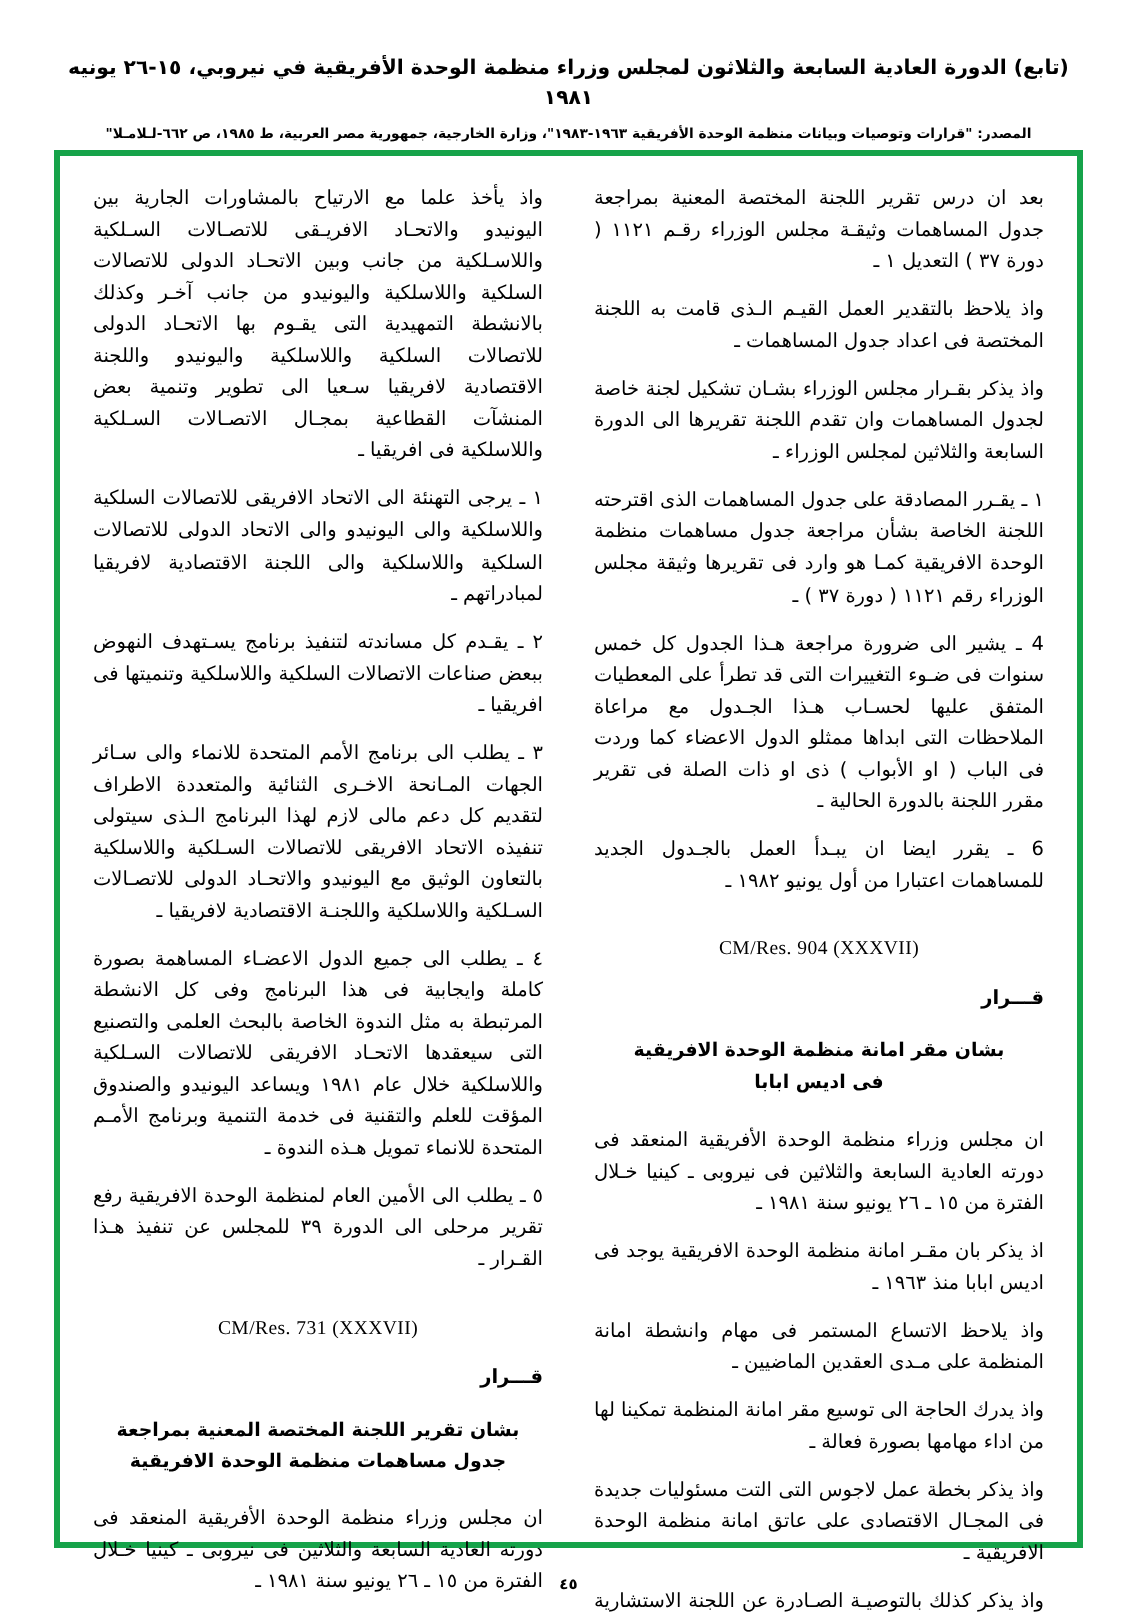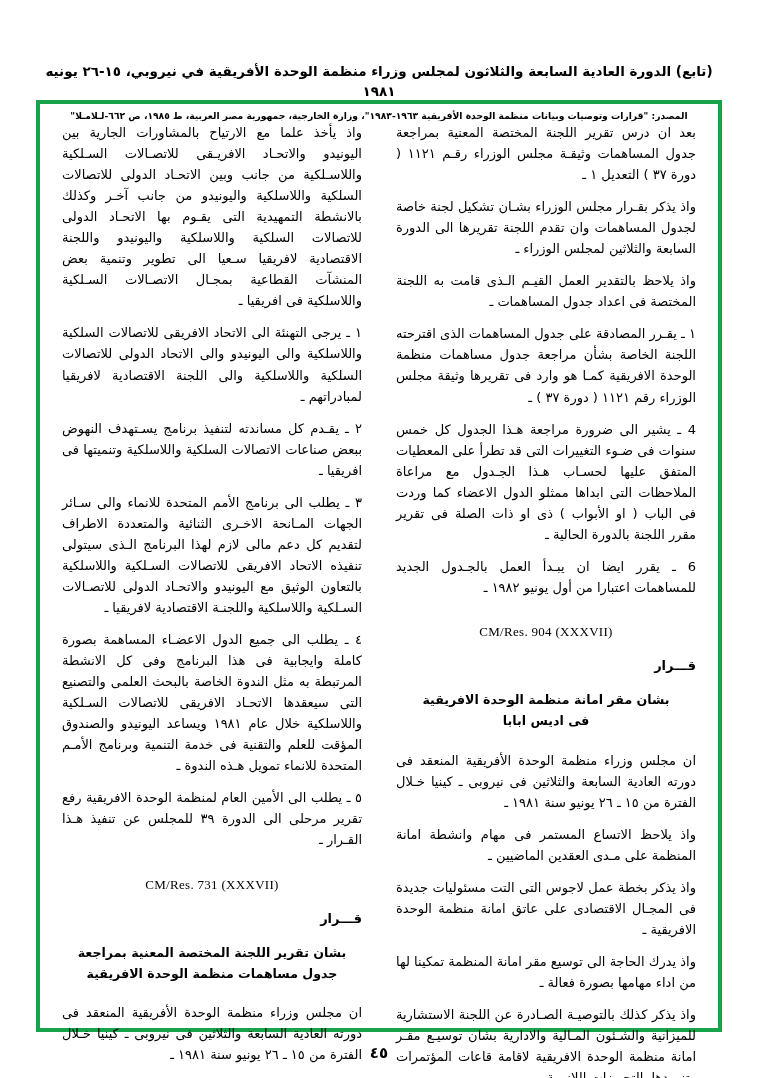--- a/index.html
+++ b/index.html
@@ -18,21 +18,20 @@
   .page {
     position: absolute;
     inset: 0;
   }
   .header {
     position: absolute;
     top: 36px;
     left: 42px;
     right: 42px;
     text-align: center;
-    margin-top: 26px;
   }
   .header-title {
     font-size: 13.5px;
     font-weight: bold;
     letter-spacing: 0px;
     line-height: 1.45;
     direction: rtl;
   }
   .header-source {
     margin-top: 9px;
@@ -98,56 +97,57 @@
     line-height: 1.7;
     margin: 0 0 18px 0;
     direction: rtl;
   }
   .page-number {
     position: absolute;
     bottom: 16px;
     left: 0;
     right: 0;
     text-align: center;
-    font-size: 15px;
+    font-size: 10px;
     font-weight: bold;
     direction: rtl;
   }
 </style>
 </head>
 <body>
 
 <div class="page">
 
   <div class="header">
     <div class="header-title">(تابع) الدورة العادية السابعة والثلاثون لمجلس وزراء منظمة الوحدة الأفريقية في نيروبي، ١٥-٢٦ يونيه ١٩٨١</div>
     <div class="header-source">المصدر: "قرارات وتوصيات وبيانات منظمة الوحدة الأفريقية ١٩٦٣-١٩٨٣"، وزارة الخارجية، جمهورية مصر العربية، ط ١٩٨٥، ص ٦٦٢-لـلامـلا"</div>
   </div>
 
   <div class="frame">
     <div class="frame-inner">
       <div class="cols">
 
         <div class="col">
           <p class="p">بعد ان درس تقرير اللجنة المختصة المعنية بمراجعة جدول المساهمات وثيقـة مجلس الوزراء رقـم ١١٢١ ( دورة ٣٧ ) التعديل ١ ـ</p>
+          <p class="p">واذ يلاحظ بالتقدير العمل القيـم الـذى قامت به اللجنة المختصة فى اعداد جدول المساهمات ـ</p>
           <p class="p">واذ يذكر بقـرار مجلس الوزراء بشـان تشكيل لجنة خاصة لجدول المساهمات وان تقدم اللجنة تقريرها الى الدورة السابعة والثلاثين لمجلس الوزراء ـ</p>
-          <p class="p">واذ يلاحظ بالتقدير العمل القيـم الـذى قامت به اللجنة المختصة فى اعداد جدول المساهمات ـ</p>
           <p class="p">١ ـ يقـرر المصادقة على جدول المساهمات الذى اقترحته اللجنة الخاصة بشأن مراجعة جدول مساهمات منظمة الوحدة الافريقية كمـا هو وارد فى تقريرها وثيقة مجلس الوزراء رقم ١١٢١ ( دورة ٣٧ ) ـ</p>
           <p class="p">4 ـ يشير الى ضرورة مراجعة هـذا الجدول كل خمس سنوات فى ضـوء التغييرات التى قد تطرأ على المعطيات المتفق عليها لحسـاب هـذا الجـدول مع مراعاة الملاحظات التى ابداها ممثلو الدول الاعضاء كما وردت فى الباب ( او الأبواب ) ذى او ذات الصلة فى تقرير مقرر اللجنة بالدورة الحالية ـ</p>
           <p class="p">6 ـ يقرر ايضا ان يبـدأ العمل بالجـدول الجديد للمساهمات اعتبارا من أول يونيو ١٩٨٢ ـ</p>
 
           <div class="res-id">CM/Res. 904 (XXXVII)</div>
           <div class="res-kind">قـــرار</div>
           <div class="res-title" style="white-space: pre-line;">بشان مقر امانة منظمة الوحدة الافريقية
 فى اديس ابابا</div>
 
           <p class="p">ان مجلس وزراء منظمة الوحدة الأفريقية المنعقد فى دورته العادية السابعة والثلاثين فى نيروبى ـ كينيا خـلال الفترة من ١٥ ـ ٢٦ يونيو سنة ١٩٨١ ـ</p>
+          <p class="p">اذ يذكر بان مقـر امانة منظمة الوحدة الافريقية يوجد فى اديس ابابا منذ ١٩٦٣ ـ</p>
           <p class="p">واذ يلاحظ الاتساع المستمر فى مهام وانشطة امانة المنظمة على مـدى العقدين الماضيين ـ</p>
+          <p class="p">واذ يدرك الحاجة الى توسيع مقر امانة المنظمة تمكينا لها من اداء مهامها بصورة فعالة ـ</p>
           <p class="p">واذ يذكر بخطة عمل لاجوس التى التت مسئوليات جديدة فى المجـال الاقتصادى على عاتق امانة منظمة الوحدة الافريقية ـ</p>
-          <p class="p">واذ يدرك الحاجة الى توسيع مقر امانة المنظمة تمكينا لها من اداء مهامها بصورة فعالة ـ</p>
           <p class="p">واذ يذكر كذلك بالتوصيـة الصـادرة عن اللجنة الاستشارية للميزانية والشـئون المـالية والادارية بشان توسيـع مقـر امانة منظمة الوحدة الافريقية لاقامة قاعات المؤتمرات وتزويدها بالتجهيزات اللازمـة ـ</p>
         </div>
 
         <div class="col">
           <p class="p">واذ يأخذ علما مع الارتياح بالمشاورات الجارية بين اليونيدو والاتحـاد الافريـقى للاتصـالات السـلكية واللاسـلكية من جانب وبين الاتحـاد الدولى للاتصالات السلكية واللاسلكية واليونيدو من جانب آخـر وكذلك بالانشطة التمهيدية التى يقـوم بها الاتحـاد الدولى للاتصالات السلكية واللاسلكية واليونيدو واللجنة الاقتصادية لافريقيا سـعيا الى تطوير وتنمية بعض المنشآت القطاعية بمجـال الاتصـالات السـلكية واللاسلكية فى افريقيا ـ</p>
           <p class="p">١ ـ يرجى التهنئة الى الاتحاد الافريقى للاتصالات السلكية واللاسلكية والى اليونيدو والى الاتحاد الدولى للاتصالات السلكية واللاسلكية والى اللجنة الاقتصادية لافريقيا لمبادراتهم ـ</p>
           <p class="p">٢ ـ يقـدم كل مساندته لتنفيذ برنامج يسـتهدف النهوض ببعض صناعات الاتصالات السلكية واللاسلكية وتنميتها فى افريقيا ـ</p>
           <p class="p">٣ ـ يطلب الى برنامج الأمم المتحدة للانماء والى سـائر الجهات المـانحة الاخـرى الثنائية والمتعددة الاطراف لتقديم كل دعم مالى لازم لهذا البرنامج الـذى سيتولى تنفيذه الاتحاد الافريقى للاتصالات السـلكية واللاسلكية بالتعاون الوثيق مع اليونيدو والاتحـاد الدولى للاتصـالات السـلكية واللاسلكية واللجنـة الاقتصادية لافريقيا ـ</p>
           <p class="p">٤ ـ يطلب الى جميع الدول الاعضـاء المساهمة بصورة كاملة وايجابية فى هذا البرنامج وفى كل الانشطة المرتبطة به مثل الندوة الخاصة بالبحث العلمى والتصنيع التى سيعقدها الاتحـاد الافريقى للاتصالات السـلكية واللاسلكية خلال عام ١٩٨١ ويساعد اليونيدو والصندوق المؤقت للعلم والتقنية فى خدمة التنمية وبرنامج الأمـم المتحدة للانماء تمويل هـذه الندوة ـ</p>
           <p class="p">٥ ـ يطلب الى الأمين العام لمنظمة الوحدة الافريقية رفع تقرير مرحلى الى الدورة ٣٩ للمجلس عن تنفيذ هـذا القـرار ـ</p>

